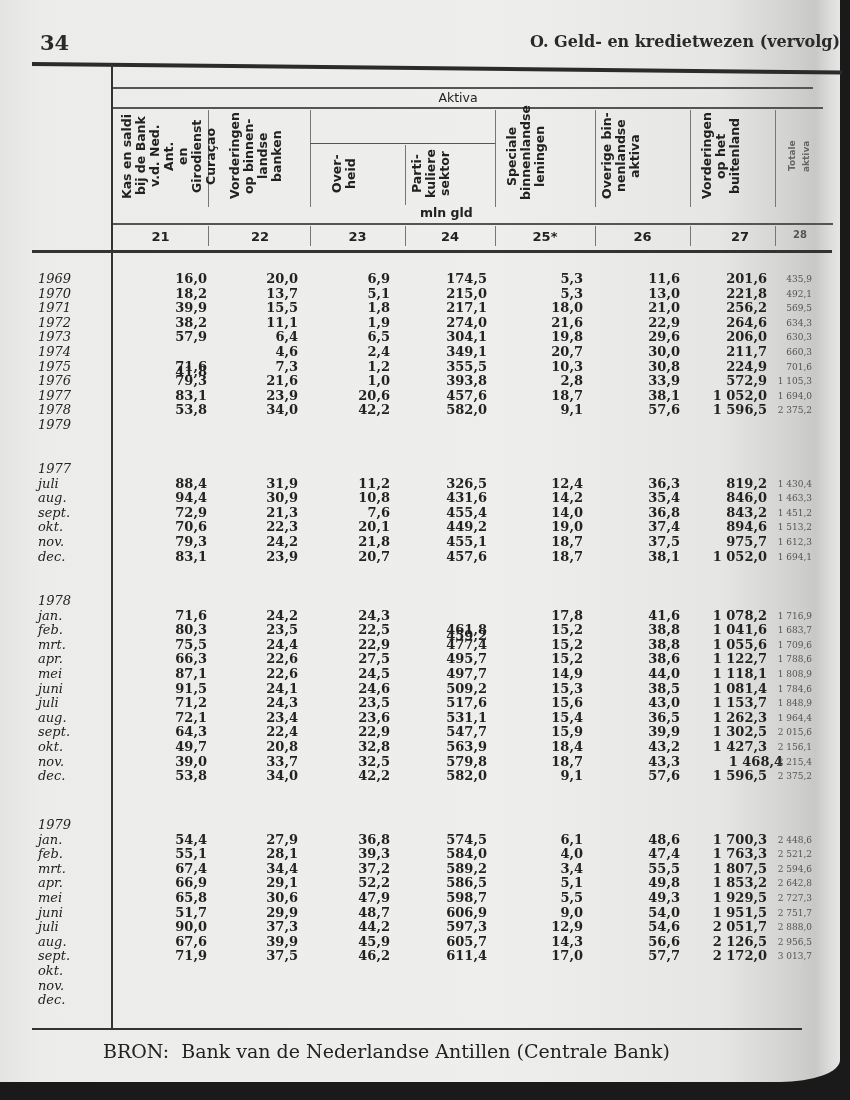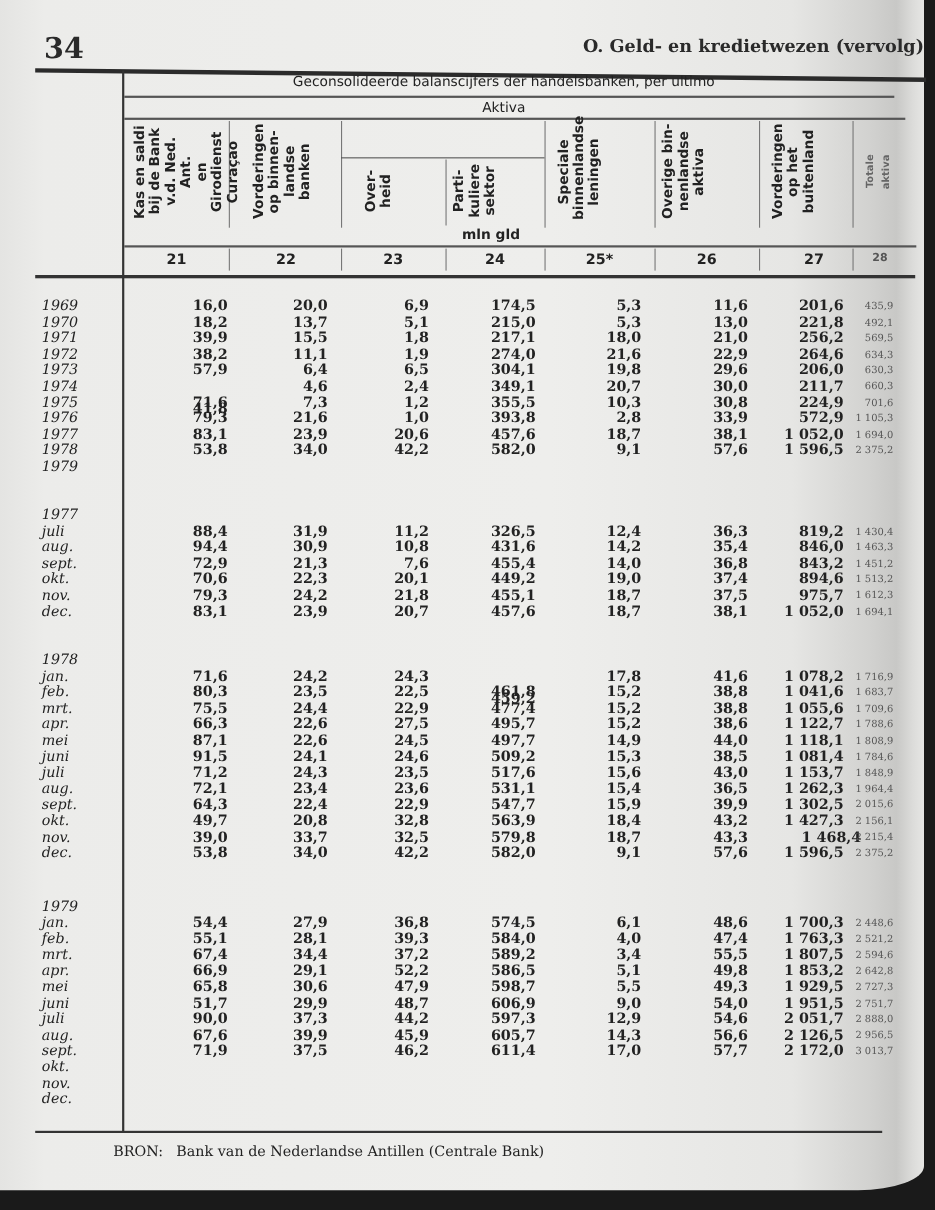--- a/index.html
+++ b/index.html
@@ -6,53 +6,52 @@
   body {
     width:850px; height:1100px; overflow:hidden; position:relative;
     background:#1a1a1a;
     font-family:"DejaVu Serif", serif; color:#222;
   }
   .page {
     position:absolute; left:0; top:0; width:840px; height:1082px;
     background:linear-gradient(90deg,#e4e4e2 0px,#ececea 40px,#eeeeec 500px,#e6e6e4 720px,#d2d2d0 790px,#c8c8c6 815px,#dcdcda 830px,#e6e6e4 840px);
     border-bottom-right-radius:60px 22px;
   }
-  .pgno { position:absolute; left:40px; top:30px; font-family:"DejaVu Serif", serif; font-size:26px; font-weight:bold; color:#2a2a2a; }
+  .pgno { position:absolute; left:40px; top:30px; font-family:"DejaVu Serif", serif; font-size:21px; font-weight:bold; color:#2a2a2a; }
   .runhead { position:absolute; right:0; top:32px; font-family:"DejaVu Serif", serif; font-size:16px; font-weight:bold; color:#2a2a2a; white-space:nowrap; }
   .rule-top { position:absolute; left:32px; top:62px; width:810px; height:4px; background:#2b2b2b; transform:rotate(0.6deg); transform-origin:left; }
   .vline-main { position:absolute; left:111px; top:64px; width:2px; height:965px; background:#333; }
   .sans { font-family:"DejaVu Sans", sans-serif; }
   .tabletitle { position:absolute; left:113px; top:66px; width:690px; text-align:center; font-size:12.5px; }
   .hline { position:absolute; height:1.5px; background:#555; }
   .aktiva { position:absolute; left:113px; top:90px; width:690px; text-align:center; font-size:12.5px; }
   .rot {
     position:absolute; font-size:12.5px; line-height:14px; text-align:center;
     writing-mode:vertical-rl; transform:rotate(180deg); white-space:pre-line; font-weight:600;
   }
   .subhead { position:absolute; font-size:12.5px; text-align:center; line-height:15px; font-weight:600; }
   .unit { position:absolute; left:420px; top:205px; font-size:12.5px; font-weight:600; }
   .colno { position:absolute; top:229px; font-size:13px; font-weight:600; text-align:center; }
   .vsep { position:absolute; width:1px; background:#777; }
   .labels { position:absolute; left:38px; font-family:"DejaVu Serif", serif; font-style:italic; font-size:13px; line-height:14.6px; }
   .cell { position:absolute; text-align:right; font-family:"DejaVu Serif", serif; font-weight:bold; font-size:13px; line-height:14.6px; }
   .cell.faint { font-size:9px; font-weight:normal; color:#555; line-height:14.6px; }
   .rule-bottom { position:absolute; left:32px; top:1028px; width:770px; height:2px; background:#333; }
-  .source { position:absolute; left:103px; top:1040px; font-family:"DejaVu Serif", serif; font-size:13px; }
+  .source { position:absolute; left:103px; top:1040px; font-family:"DejaVu Serif", serif; font-size:19px; }
   .source span { margin-right:12px; }
 </style>
 </head>
 <body>
 
 <div class="page">
   <div class="pgno">34</div>
   <div class="runhead">O.  Geld- en kredietwezen (vervolg)</div>
   <div class="rule-top"></div>
   <div class="vline-main"></div>
 
-  <div class="tabletitle sans">Geconsolideerde balanscijfers der handelsbanken, per ultimo</div>
   <div class="hline" style="left:113px;top:87px;width:700px;"></div>
   <div class="aktiva sans">Aktiva</div>
   <div class="hline" style="left:113px;top:107px;width:710px;"></div>
 
   <div id="col-headers">
       <div class="vsep" style="left: 208px; top: 110px; height: 97px;"></div>
       <div class="vsep" style="left: 208px; top: 226px; height: 20px;"></div>
       <div class="vsep" style="left: 310px; top: 110px; height: 97px;"></div>
       <div class="vsep" style="left: 310px; top: 226px; height: 20px;"></div>
       <div class="vsep" style="left: 405px; top: 145px; height: 60px;"></div>

